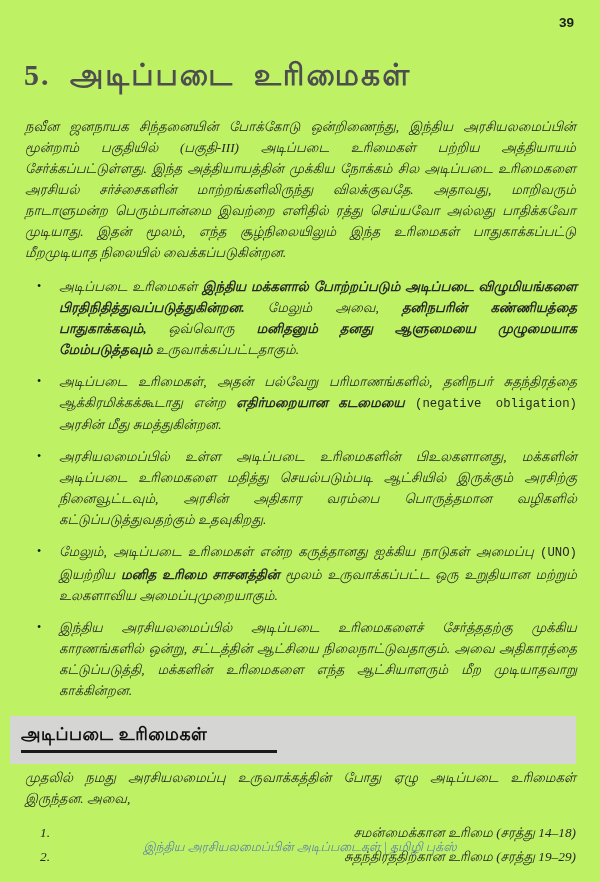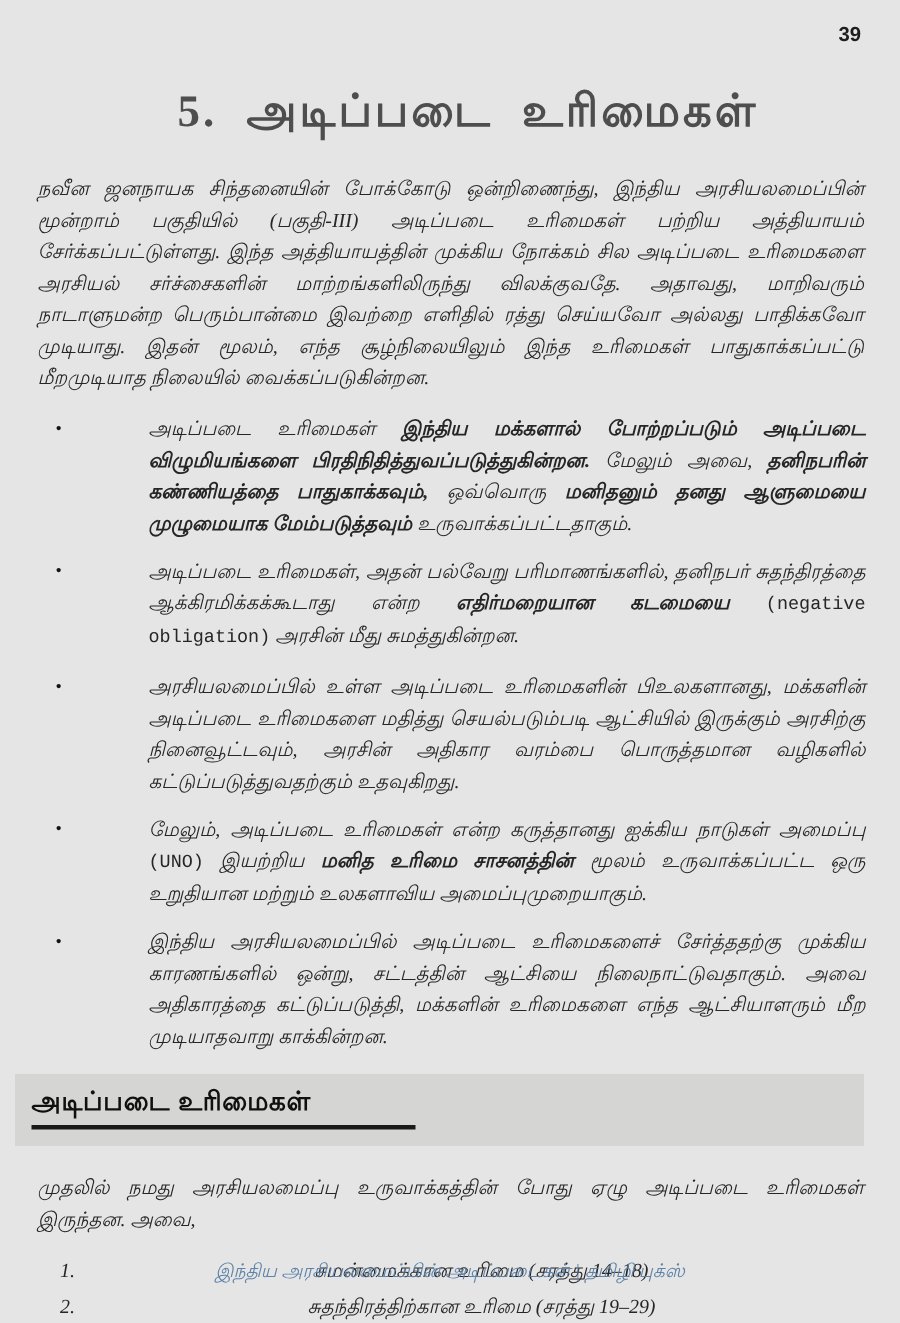--- a/index.html
+++ b/index.html
@@ -1,37 +1,37 @@
 <!DOCTYPE html>
 <html><head>
 <meta charset="utf-8">
 <style>
   * { box-sizing: border-box; }
   html, body { margin: 0; padding: 0; background: #ffffff; }
   .page {
     position: relative;
     width: 600px;
     height: 882px;
-    background: #e5e5e5;
+    background: #bef264;
     font-family: "Liberation Serif", serif;
     color: #222;
     overflow: hidden;
   }
   .page-number {
     position: absolute;
     top: 15px;
     right: 26px;
     font-family: "Liberation Sans", sans-serif;
     font-weight: bold;
     font-size: 13.5px;
     color: #1d1d1d;
   }
   .chapter-title {
     margin: 58px 0 20px 0;
-    text-align: center;
+    text-align: left;
     font-size: 30px;
     font-weight: bold;
     letter-spacing: 2px;
     word-spacing: 10px;
     color: #4e4e4e;
     padding-left: 24px;
   }
   .body-text {
     font-size: 13.3px;
     line-height: 1.58;
@@ -46,51 +46,51 @@
     padding: 0 23px 0 37px;
   }
   .bullet-item { display: flex; margin-bottom: 11px; }
   .bullet-dot {
     flex: 0 0 22px;
     font-style: normal;
     font-size: 12px;
     line-height: 1.75;
     color: #111;
   }
-  .bullet-text { flex: 1; margin-left: 40px; }
+  .bullet-text { flex: 1; }
   .b { font-weight: bold; }
   .latin { font-style: normal; font-family: Liberation Mono, monospace; font-size: 12.3px; }
   .section-header {
     margin: 15px 0 0 10px;
     width: 566px;
     background: #d5d5d3;
     padding: 8px 12px 11px 11px;
   }
   .section-title {
     display: inline-block;
     font-family: "Liberation Sans", sans-serif;
     font-weight: bold;
     font-size: 17.5px;
     color: #101010;
     border-bottom: 3px solid #1a1a1a;
     padding: 0 70px 4px 0;
     letter-spacing: 0.5px;
   }
-  .section-intro { margin: 17px 24px 0 25px; }
+  .section-intro { margin: 3px 24px 0 25px; }
   .rights-list { margin: 15px 24px 0 40px; }
   .rights-item {
     display: flex;
     margin-bottom: 5px;
     font-size: 13.3px;
     line-height: 1.42;
     font-style: italic;
     color: #262626;
   }
   .rights-num { flex: 0 0 26px; }
-  .rights-text { flex: 1; text-align: center; }
+  .rights-text { flex: 1; text-align: right; }
   .page-footer {
     position: absolute;
     left: 0; right: 0;
     bottom: 26px;
     text-align: center;
     font-size: 12.5px;
     font-style: italic;
     color: #5e82a8;
   }
 </style>

